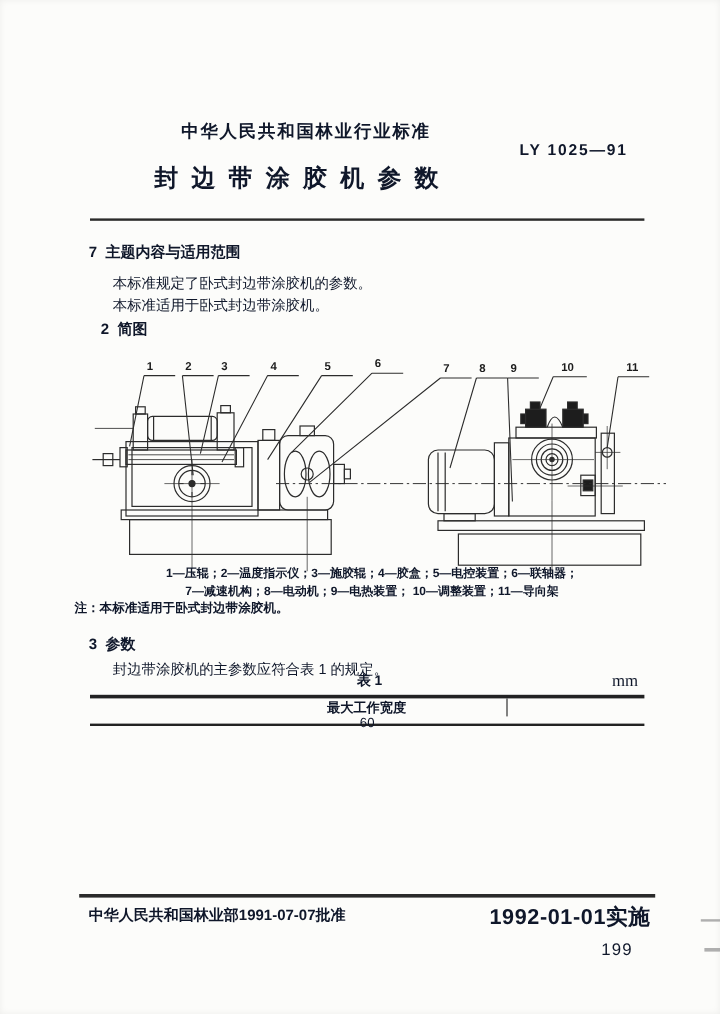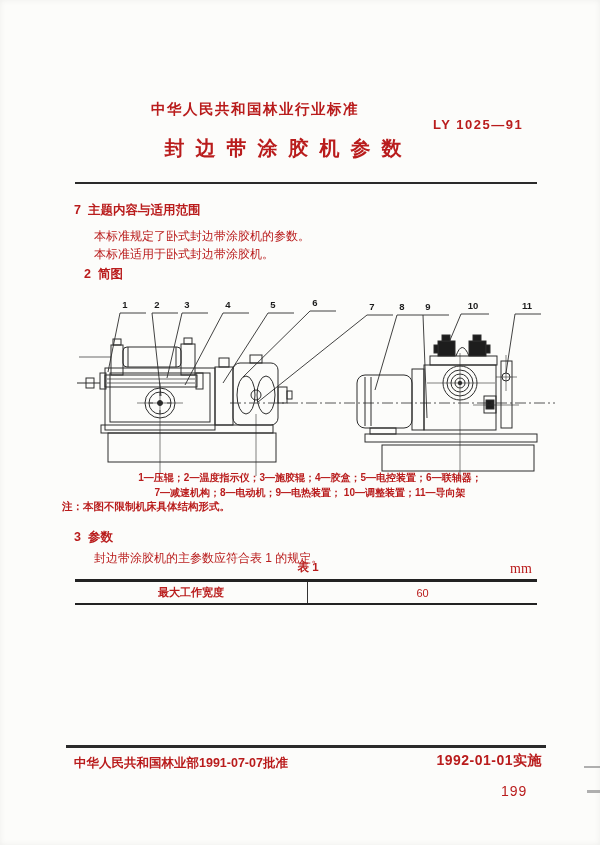--- a/index.html
+++ b/index.html
@@ -1,56 +1,56 @@
 <!DOCTYPE html>
 <html><head>
 <meta charset="utf-8">
 <style>
   html,body{margin:0;padding:0;}
   .page{
     position:relative;
     width:600px;height:845px;
     background:#fcfcfa;
     font-family:"Liberation Sans","DejaVu Sans",sans-serif;
-    color:#b91c1c;
+    color:#0f172a;
     overflow:hidden;
     box-shadow:inset 0 0 6px rgba(0,0,0,0.06);
   }
   .abs{position:absolute;}
   .center{text-align:center;}
   .org-line{left:0;top:100px;width:510px;font-size:14.5px;font-weight:bold;letter-spacing:1.5px;}
   .std-no{left:433px;top:117px;font-size:13px;font-weight:bold;letter-spacing:1.5px;}
-  .doc-title{left:0;top:135px;width:505px;font-size:20px;font-weight:bold;letter-spacing:11px;padding-left:36px;}
+  .doc-title{left:0;top:135px;width:505px;font-size:20px;font-weight:bold;letter-spacing:11px;}
   .rule{background:#2a2a2a;}
   .rule-header{left:75px;top:182px;width:462px;height:2px;}
   .rule-footer{left:66px;top:745px;width:480px;height:3px;}
   .h-sec{font-size:12.5px;font-weight:bold;white-space:pre;}
   .h1{left:74px;top:202px;}
   .h2{left:84px;top:266px;}
   .h3{left:74px;top:529px;}
   .body-text{font-size:12px;white-space:pre;}
   .p1{left:94px;top:228px;}
   .p2{left:94px;top:246px;}
   .p3{left:94px;top:550px;}
   .fig-caption{left:80px;width:460px;font-size:10px;font-weight:bold;}
   .cap1{top:471px;}
   .cap2{top:486px;}
   .fig-note{left:62px;top:500px;font-size:10.5px;font-weight:bold;}
   .tbl-label{left:78px;top:560px;width:460px;font-size:11.5px;font-weight:bold;}
   .tbl-unit{left:510px;top:561px;font-size:14px;font-family:"Liberation Serif",serif;}
   .param-table{
     left:75px;top:579px;width:462px;height:21px;
     border-top:3px solid #222;border-bottom:2px solid #222;
-    display:flex;align-items:flex-end;
+    display:flex;align-items:center;flex-direction:column;
   }
   .cell{display:flex;align-items:center;justify-content:center;height:100%;}
   .cell-param{width:232px;border-right:1px solid #333;font-size:11px;font-weight:bold;}
   .cell-value{width:229px;font-size:11px;}
   .approval{left:74px;top:755px;font-size:12.5px;font-weight:bold;}
-  .impl{right:58px;top:752px;font-size:14px;font-weight:bold;letter-spacing:0.5px;}
+  .impl{right:58px;top:752px;font-size:18px;font-weight:bold;letter-spacing:0.5px;}
   .pagenum{left:501px;top:783px;font-size:14px;letter-spacing:1px;}
   .artifact{background:#8f8f8f;opacity:.7;}
   svg text{font-family:"Liberation Sans","DejaVu Sans",sans-serif;font-size:9.5px;font-weight:bold;fill:#1c1c1c;}
   svg{overflow:visible;}
 </style>
 </head>
 <body>
 
 <div class="page">
 
@@ -182,21 +182,21 @@
       <rect x="290" y="139" width="172" height="8"></rect>
       <rect x="307" y="150" width="152" height="26"></rect>
       <line x1="385" y1="122" x2="385" y2="182" stroke-width="0.6"></line>
     </g>
 
     <line x1="155" y1="108" x2="480" y2="108" stroke-width="0.8" stroke-dasharray="11 3 2 3"></line>
   </svg>
 
   <div class="abs fig-caption center cap1">1—压辊；2—温度指示仪；3—施胶辊；4—胶盒；5—电控装置；6—联轴器；</div>
   <div class="abs fig-caption center cap2">7—减速机构；8—电动机；9—电热装置； 10—调整装置；11—导向架</div>
-  <div class="abs fig-note">注：本图不限制机床具体结构形式。</div>
+  <div class="abs fig-note">注：本标准适用于卧式封边带涂胶机。</div>
 
   <div class="abs h-sec h3">3  参数</div>
   <div class="abs body-text p3">封边带涂胶机的主参数应符合表 1 的规定。</div>
   <div class="abs tbl-label center">表 1</div>
   <div class="abs tbl-unit">mm</div>
 
   <div class="abs param-table">
     <div class="cell cell-param">最大工作宽度</div>
     <div class="cell cell-value">60</div>
   </div>

